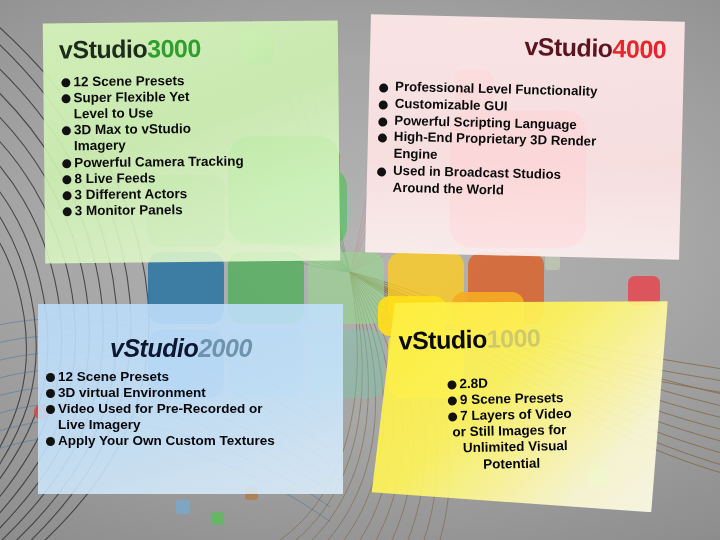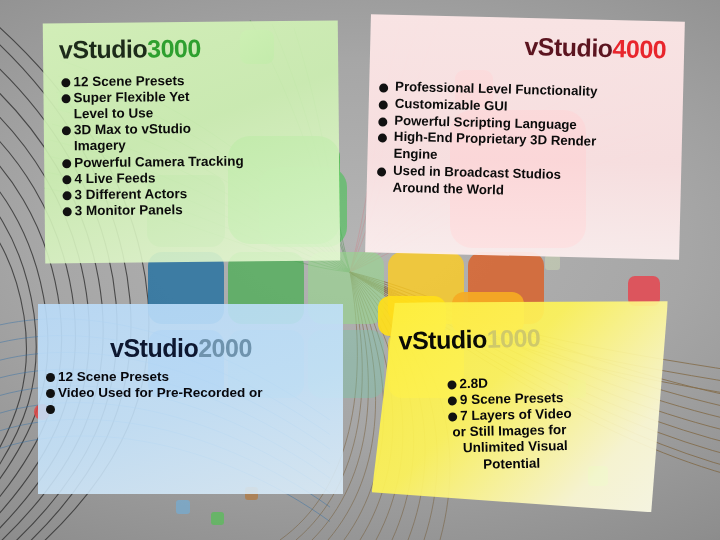--- a/index.html
+++ b/index.html
@@ -73,21 +73,21 @@
   #p4000 .title .b { color:#e8252c; }
   #p4000 ul { margin:22px 0 0 10px; font-size:13.2px; color:#0b0b0b; }
   #p4000 li { margin-bottom:2px; }
   #p4000 .bullet { margin-right:7px; }
 
   
   #p2000 {
     left:38px; top:304px; width:305px; height:190px;
     background:linear-gradient(165deg, rgba(186,220,250,.90) 0%, rgba(198,228,252,.88) 55%, rgba(222,240,253,.86) 100%);
   }
-  #p2000 .title { font-size:25px; padding:30px 0 0 72px; }
+  #p2000 .title { font-size:25px; padding:30px 0 0 72px;font-style:italic; }
   #p2000 .title .a { color:#0d1730; }
   #p2000 .title .b { color:#6f93ad; }
   #p2000 ul { margin:6px 0 0 8px; font-size:13.5px; color:#07070c; }
   #p2000 li { margin-bottom:1px; }
 
   
   #p1000 {
     left:370px; top:300px; width:300px; height:215px;
     background:linear-gradient(135deg, rgba(253,238,60,.93) 0%, rgba(254,244,90,.92) 40%, rgba(255,252,214,.90) 78%, rgba(255,254,236,.90) 100%);
     clip-path:polygon(9% 0%, 100% 2%, 93% 100%, 0% 88%);
@@ -254,21 +254,21 @@
       <li>
           <span class="bullet hidden"></span>
           <span class="txt">Imagery</span>
         </li>
       <li>
           <span class="bullet"></span>
           <span class="txt">Powerful Camera Tracking</span>
         </li>
       <li>
           <span class="bullet"></span>
-          <span class="txt">4 Live Feeds</span>
+          <span class="txt">8 Live Feeds</span>
         </li>
       <li>
           <span class="bullet"></span>
           <span class="txt">3 Different Actors</span>
         </li>
       <li>
           <span class="bullet"></span>
           <span class="txt">3 Monitor Panels</span>
         </li>
     </ul>
@@ -314,24 +314,33 @@
     <div class="title">
       <span class="a">vStudio</span><span class="b">2000</span>
     </div>
     <ul>
       <li>
           <span class="bullet"></span>
           <span class="txt">12 Scene Presets</span>
         </li>
       <li>
           <span class="bullet"></span>
+          <span class="txt">3D virtual Environment</span>
+        </li>
+      <li>
+          <span class="bullet"></span>
           <span class="txt">Video Used for Pre-Recorded or</span>
         </li>
       <li>
-          <span class="bullet"></span>
+          <span class="bullet hidden"></span>
+          <span class="txt">Live Imagery</span>
+        </li>
+      <li>
+          <span class="bullet"></span>
+          <span class="txt">Apply Your Own Custom Textures</span>
         </li>
     </ul>
   </section>
 
   <section class="panel" id="p1000">
     <div class="title">
       <span class="a">vStudio</span><span class="b">1000</span>
     </div>
     <ul>
       <li>

